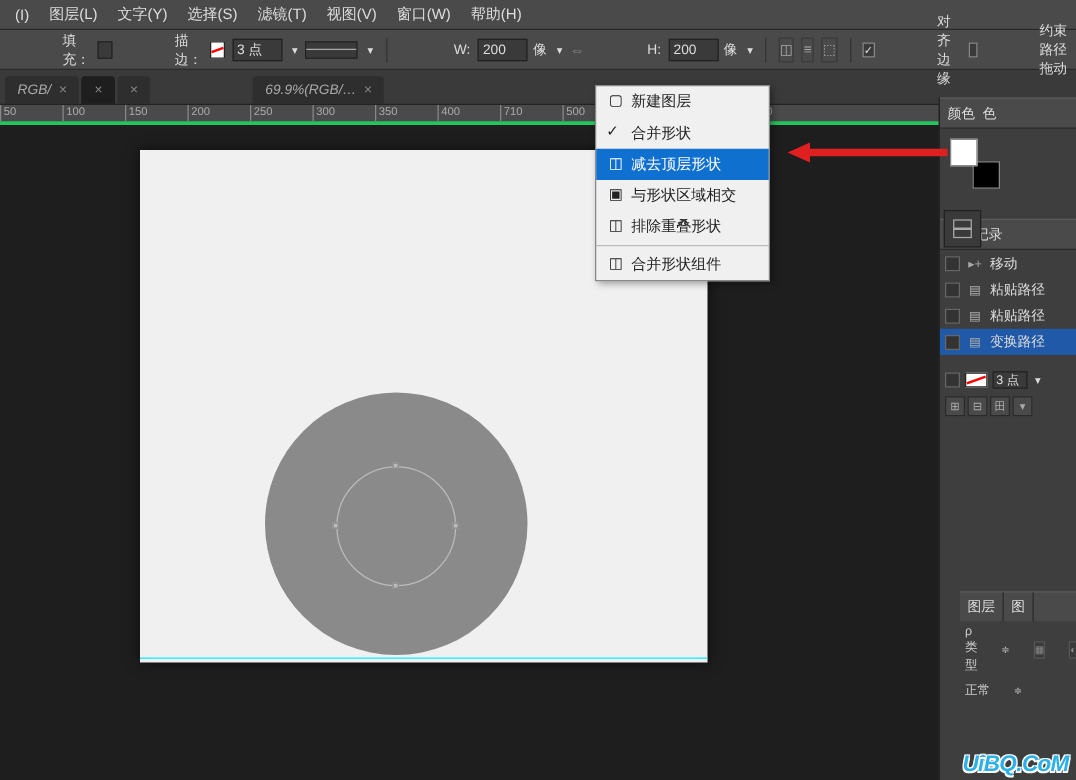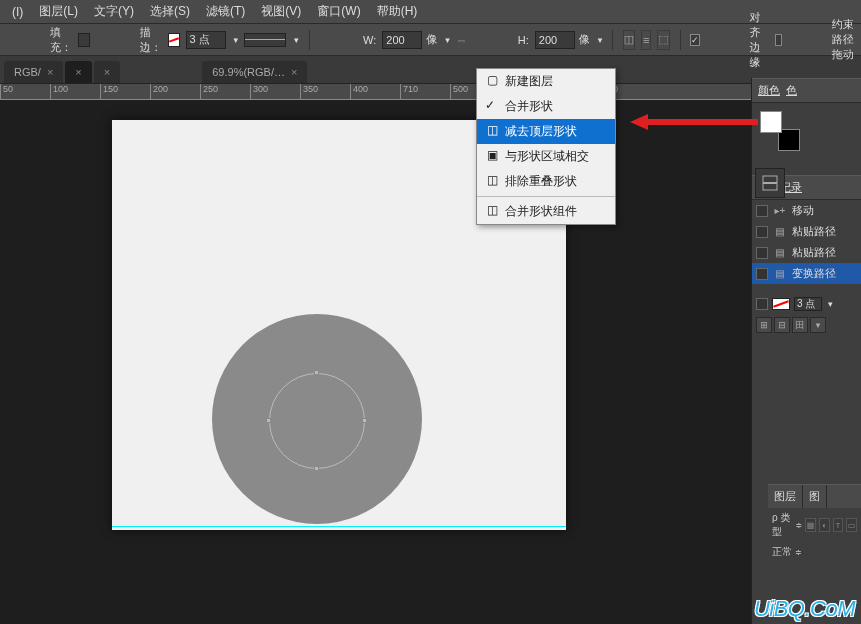--- a/index.html
+++ b/index.html
@@ -13,68 +13,68 @@
 .stroke-swatch::after { content: ""; position: absolute; width: 100%; height: 2px; background: red; top: 50%; left: 0; transform: translateY(-50%) rotate(-20deg); }
 .numfield { width: 40px; height: 18px; background: #3a3a3a; border: 1px solid #222; color: #ddd; font-size: 11px; padding: 0 3px; }
 .suffix { color: #ddd; font-size: 11px; margin-left: -2px; }
 .arrow { color: #ddd; font-size: 9px; margin-left: 2px; }
 .vsep { width: 1px; height: 20px; background: #333; margin: 0 4px; }
 .linepreview { width: 50px; height: 14px; background: #3a3a3a; border: 1px solid #222; display: flex; align-items: center; justify-content: center; }
 .linepreview::before { content: ""; display: block; width: 40px; height: 1px; background: #aaa; }
 .iconbtn { width: 20px; height: 20px; background: #4a4a4a; border: 1px solid #3a3a3a; display: flex; align-items: center; justify-content: center; color: #aaa; font-size: 11px; }
 .chk { width: 12px; height: 12px; border: 1px solid #888; background: #3a3a3a; display: inline-flex; align-items: center; justify-content: center; color: #ddd; font-size: 9px; }
 .chk.on::before { content: "✓"; }
-.tabbar { height: 28px; background: #3a3a3a; display: flex; align-items: flex-end; padding-left: 4px; border-bottom: 1px solid #222; }
+.tabbar { height: 28px; background: #3a3a3a; display: flex; align-items: flex-end; padding-left: 4px; border-bottom: 1px solid #222; font-style: italic; }
 .tab { padding: 5px 10px 5px 10px; background: #2e2e2e; color: #aaa; font-size: 11px; margin-right: 2px; display: flex; align-items: center; gap: 6px; border-top-left-radius: 3px; border-top-right-radius: 3px; }
 .tab.active { background: #1e1e1e; color: #ddd; }
 .tab .close { color: #888; font-size: 11px; }
-.ruler-h { position: absolute; left: 0; right: 110px; top: 84px; height: 16px; background: #4a4a4a; border-bottom: 1px solid #22c55e; display: flex; overflow: hidden; }
+.ruler-h { position: absolute; left: 0; right: 110px; top: 84px; height: 16px; background: #4a4a4a; border-bottom: 3px solid #22c55e; display: flex; overflow: hidden; }
 .ruler-h .tick { width: 50px; border-left: 1px solid #888; font-size: 9px; color: #aaa; padding-left: 2px; position: relative; }
 .canvas-wrap { position: absolute; left: 0; top: 100px; right: 110px; bottom: 0; background: #1e1e1e; }
 .canvas { position: absolute; left: 112px; top: 20px; width: 454px; height: 410px; background: #f0f0f0; box-shadow: 0 0 10px rgba(0,0,0,0.6); }
 .ring-outer { position: absolute; left: 100px; top: 194px; width: 210px; height: 210px; border-radius: 50%; background: #8a8a8a; }
 .ring-inner { position: absolute; left: 157px; top: 253px; width: 96px; height: 96px; border: 1px solid #bbb; border-radius: 50%; }
 .handle { position: absolute; width: 5px; height: 5px; background: #bbb; border: 1px solid #888; }
 .h1 { left: 202px; top: 250px; }
 .h2 { left: 202px; top: 346px; }
 .h3 { left: 154px; top: 298px; }
 .h4 { left: 250px; top: 298px; }
 .guide { position: absolute; left: 0; right: 0; height: 1px; background: #00f0ff; top: 406px; }
 .dropdown { position: absolute; left: 476px; top: 68px; width: 140px; background: #f0f0f0; border: 1px solid #888; box-shadow: 2px 2px 6px rgba(0,0,0,0.4); z-index: 50; }
 .dropdown .item { padding: 4px 8px 4px 28px; color: #222; font-size: 12px; position: relative; }
 .dropdown .item.sel { background: #1070d0; color: #fff; }
 .dropdown .item .check { position: absolute; left: 8px; top: 4px; color: #222; }
 .dropdown .item .ico { position: absolute; left: 10px; top: 4px; width: 12px; height: 12px; }
 .dropdown .sep { height: 1px; background: #bbb; margin: 2px 0; }
 .arrow-pointer { position: absolute; left: 630px; top: 112px; z-index: 60; }
 .arrow-pointer svg { display: block; }
 .panels { position: absolute; right: 0; top: 78px; width: 110px; bottom: 0; background: #3e3e3e; border-left: 1px solid #222; }
-.pnl-head { background: #4a4a4a; padding: 4px 6px; font-size: 11px; color: #ddd; border-bottom: 1px solid #2a2a2a; border-top: 1px solid #5a5a5a; text-decoration: underline; }
+.pnl-head { background: #4a4a4a; padding: 4px 6px; font-size: 11px; color: #ddd; border-bottom: 1px solid #2a2a2a; border-top: 1px solid #5a5a5a; }
 .fgbg { position: relative; width: 40px; height: 40px; margin: 8px; }
 .fgbg .bg { position: absolute; right: 0; bottom: 0; width: 22px; height: 22px; background: #000; border: 1px solid #888; }
 .fgbg .fg { position: absolute; left: 0; top: 0; width: 22px; height: 22px; background: #fff; border: 1px solid #888; }
 .hist-row { display: flex; align-items: center; padding: 3px 4px; font-size: 11px; color: #ddd; gap: 5px; }
 .hist-row .box { width: 12px; height: 12px; border: 1px solid #666; background: #333; flex-shrink: 0; }
 .hist-row .ficon { width: 14px; height: 12px; color: #aaa; flex-shrink: 0; display: flex; align-items: center; justify-content: center; font-size: 10px; }
 .hist-row.active { background: #2059a8; }
 .mini-row { display: flex; align-items: center; padding: 3px 4px; gap: 4px; }
 .mini-row .box { width: 12px; height: 12px; border: 1px solid #666; background: #333; }
 .mini-swatch { width: 18px; height: 12px; background: #fff; border: 1px solid #222; position: relative; }
 .mini-swatch::after { content: ""; position: absolute; width: 100%; height: 2px; background: red; top: 50%; left: 0; transform: translateY(-50%) rotate(-20deg); }
 .mini-num { width: 28px; height: 14px; background: #3a3a3a; border: 1px solid #222; color: #ddd; font-size: 10px; padding: 0 2px; }
 .icon-row { display: flex; gap: 2px; padding: 3px 4px; }
 .icon-row .ibtn { width: 16px; height: 16px; background: #4a4a4a; border: 1px solid #2a2a2a; display: flex; align-items: center; justify-content: center; color: #aaa; font-size: 9px; }
 .section-title { padding: 4px 6px; font-size: 11px; color: #ddd; display: flex; align-items: center; gap: 4px; }
 .section-title::before { content: "▾"; font-size: 9px; }
 .pnl-bottom { position: absolute; bottom: 62px; left: 0; right: 0; padding-left: 16px; }
 .layers-head { display: flex; background: #4a4a4a; border-top: 1px solid #5a5a5a; }
 .layers-head span { padding: 4px 6px; font-size: 11px; color: #ddd; border-right: 1px solid #2a2a2a; }
-.lyr-filter { display: flex; align-items: center; padding: 3px 4px; gap: 3px; font-size: 10px; }
+.lyr-filter { display: flex; align-items: center; padding: 3px 4px; gap: 19px; font-size: 10px; }
 .lyr-filter .box { width: 14px; height: 14px; border: 1px solid #555; background: #3a3a3a; display: flex; align-items: center; justify-content: center; font-size: 8px; color: #888; }
-.watermark { position: absolute; right: 0; bottom: 0; font-size: 22px; font-weight: normal; font-style: italic; color: #2bb0e8; text-shadow: 1px 1px 0 #fff, -1px -1px 0 #fff, 1px -1px 0 #fff, -1px 1px 0 #fff; z-index: 100; letter-spacing: -0.5px; padding: 2px 6px; }
+.watermark { position: absolute; right: 0; bottom: 0; font-size: 18px; font-weight: bold; font-style: italic; color: #2bb0e8; text-shadow: 1px 1px 0 #fff, -1px -1px 0 #fff, 1px -1px 0 #fff, -1px 1px 0 #fff; z-index: 100; letter-spacing: -0.5px; padding: 2px 6px; }
 .iconbox { width: 30px; height: 30px; position: absolute; right: 76px; top: 90px; background: #3a3a3a; border: 1px solid #222; display: flex; align-items: center; justify-content: center; }
 .iconbox svg { display: block; }
 .link-icon { font-size: 12px; color: #888; }
 </style>
 </head>
 <body>
 
 <div class="menubar">
   <span>(I)</span>
   <span>图层(L)</span>

